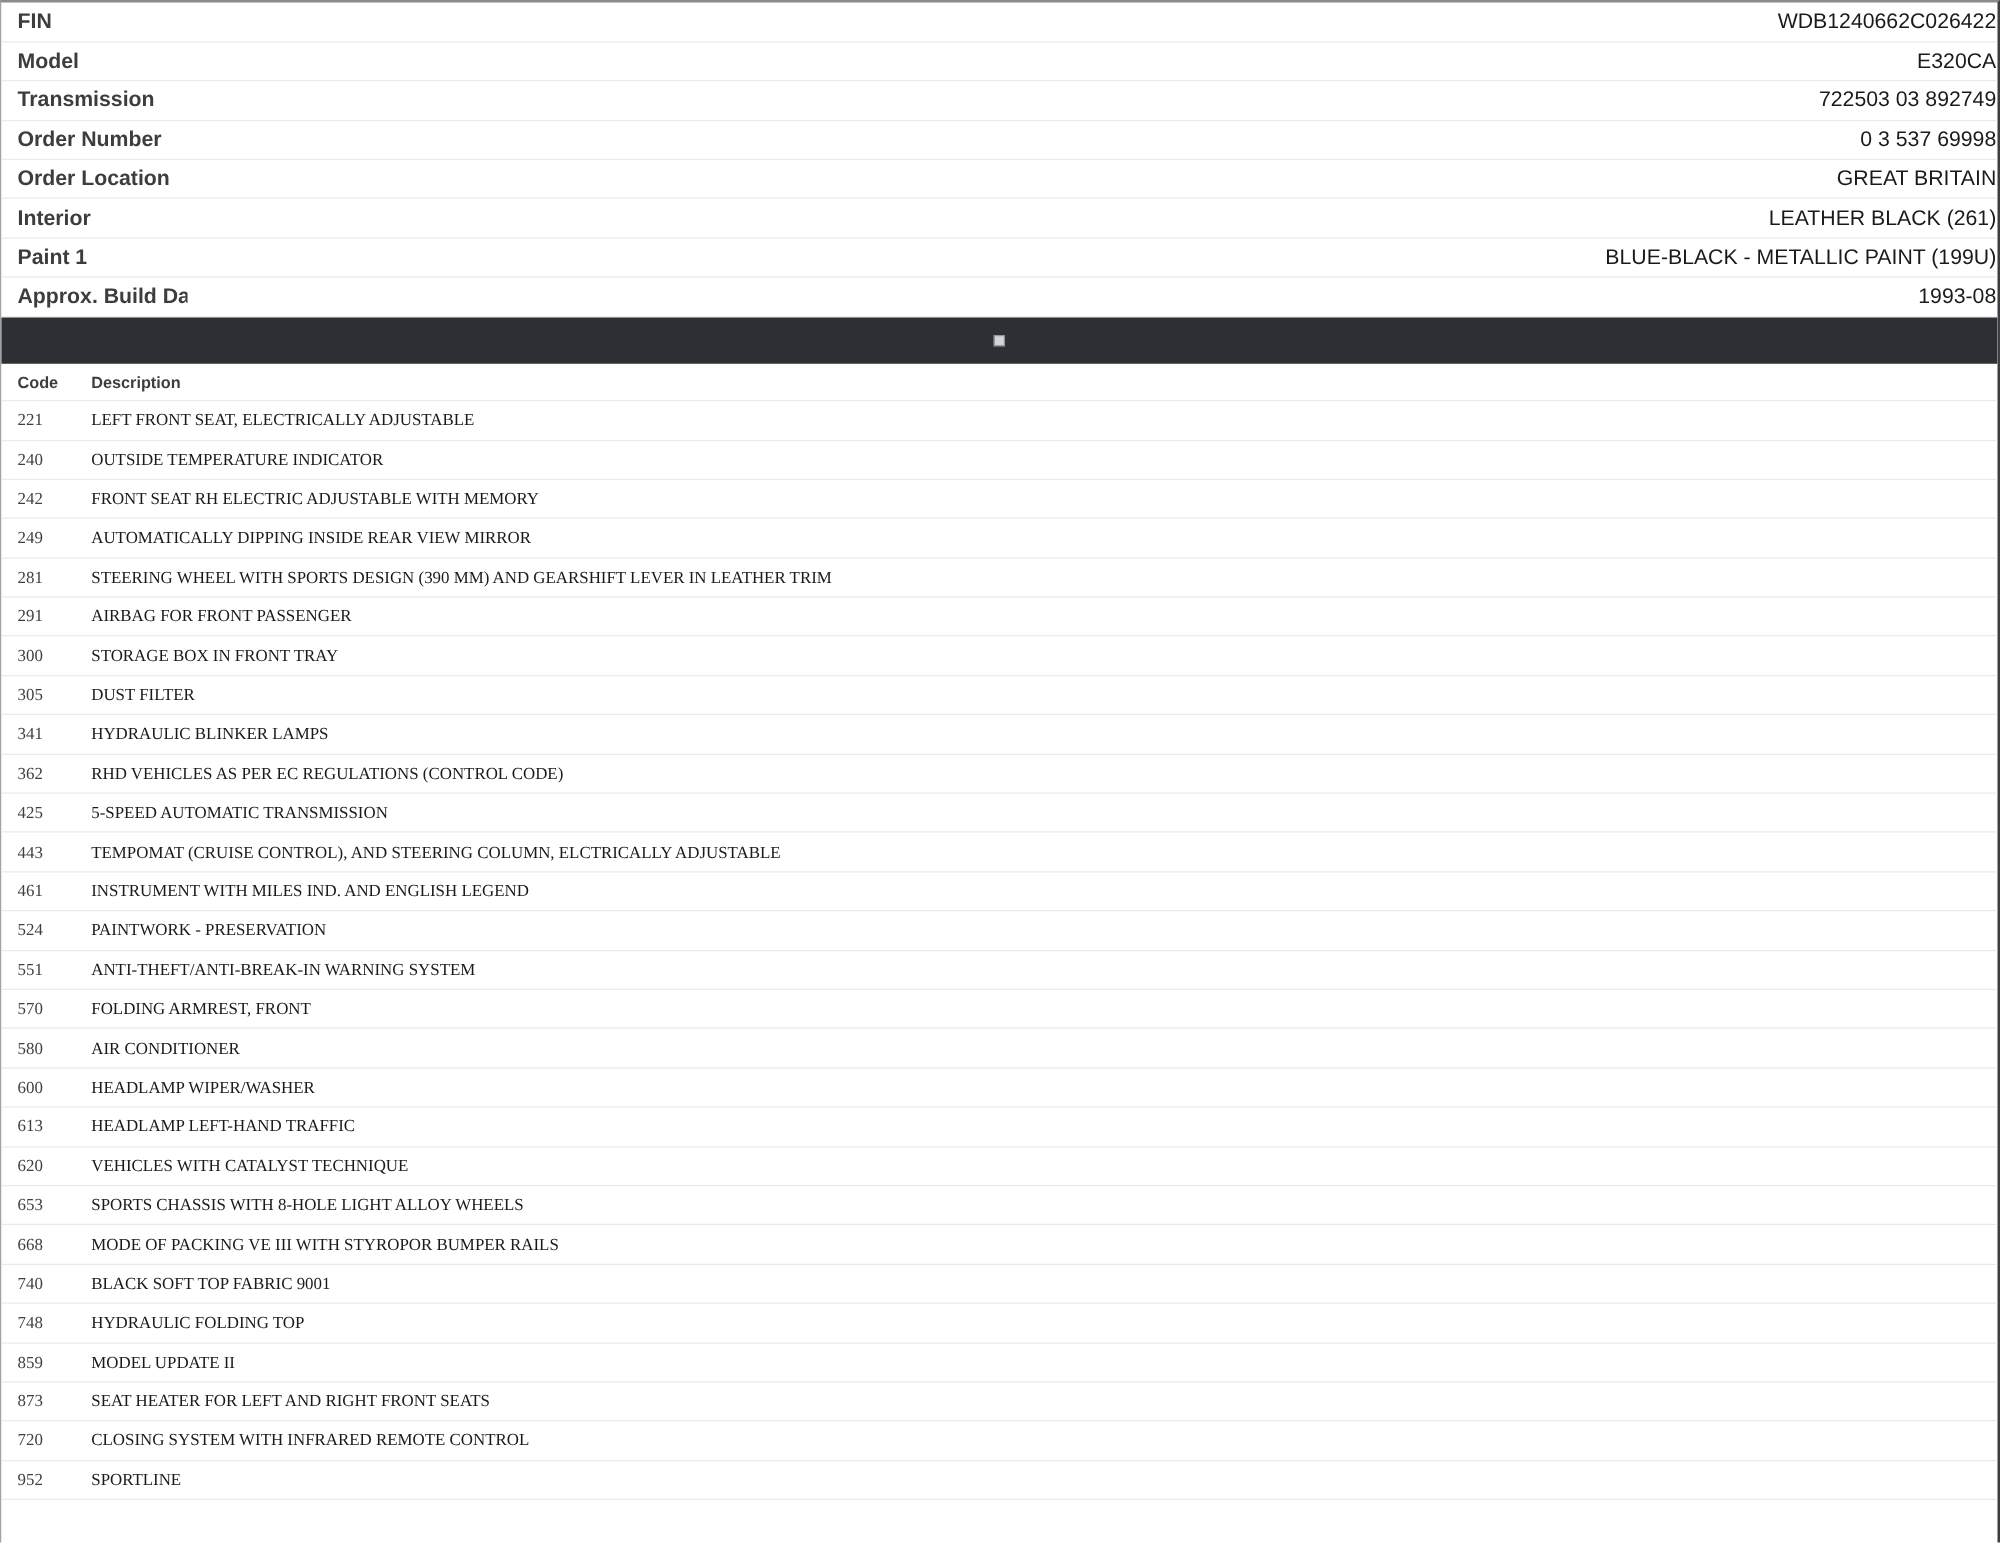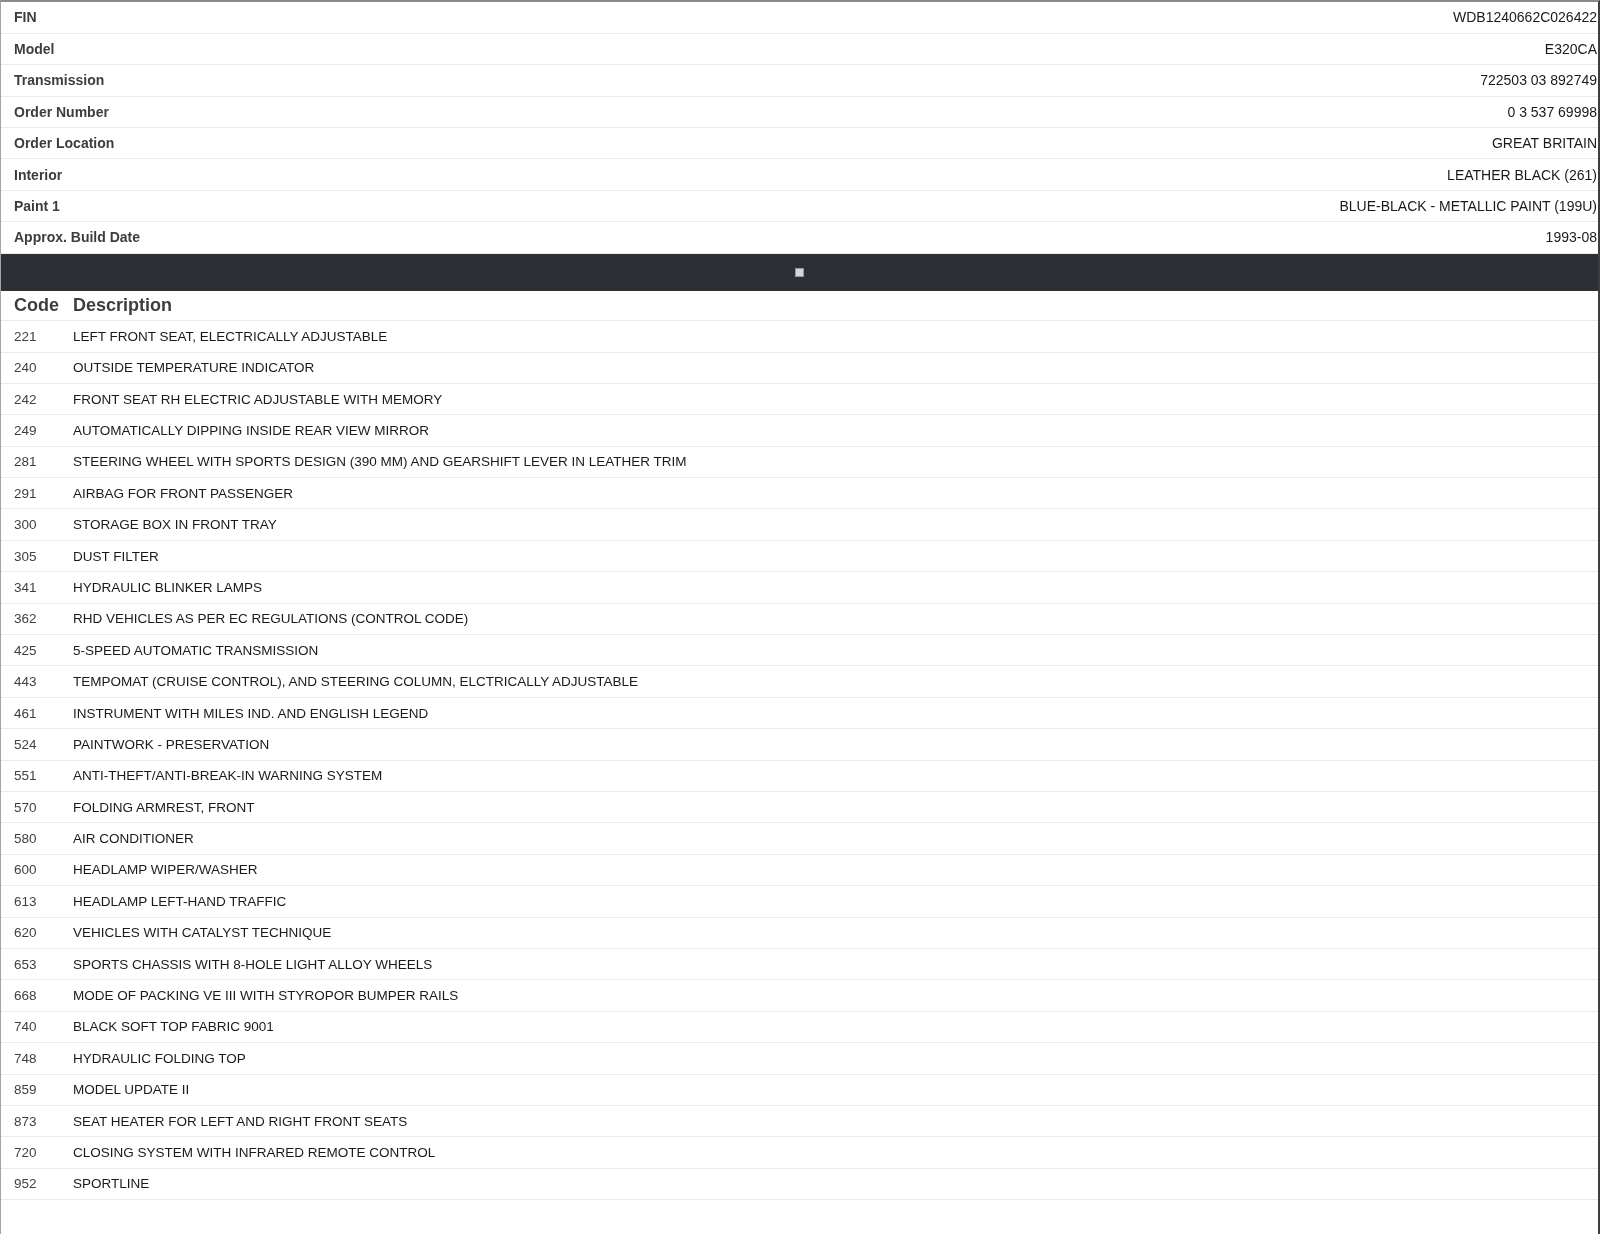--- a/index.html
+++ b/index.html
@@ -21,21 +21,21 @@
     width: 100%;
     border-collapse: collapse;
     table-layout: fixed;
   }
   
   .info-table tr {
     height: 31.4px;
     border-bottom: 1px solid #e9eaeb;
   }
   .info-table td {
-    font-size: 14px;
+    font-size: 17px;
     vertical-align: middle;
     white-space: nowrap;
     overflow: hidden;
   }
   .info-table td.label {
     width: 135px;
     padding-left: 13px;
     color: #3d3d3d;
     font-weight: 700;
   }
@@ -59,39 +59,40 @@
     border: 1px solid #94969a;
     box-sizing: content-box;
   }
   
   .codes-table thead tr {
     height: 30px;
     border-bottom: 1px solid #e9eaeb;
   }
   .codes-table th {
     text-align: left;
-    font-size: 18px;
+    font-size: 13px;
     font-weight: 700;
     color: #3d3d3d;
     vertical-align: middle;
   }
   .codes-table th.code-col,
   .codes-table td.code {
     width: 57px;
     padding-left: 13px;
   }
   .codes-table tbody tr {
     height: 31.4px;
     border-bottom: 1px solid #e9eaeb;
   }
   .codes-table td {
     font-size: 13.5px;
     vertical-align: middle;
     white-space: nowrap;
     overflow: hidden;
+    font-family: Liberation Serif, serif;
   }
   .codes-table td.code {
     color: #3f3f3f;
     font-weight: 400;
   }
   .codes-table td.desc {
     color: #1a1a1a;
     font-weight: 400;
   }
 </style>

